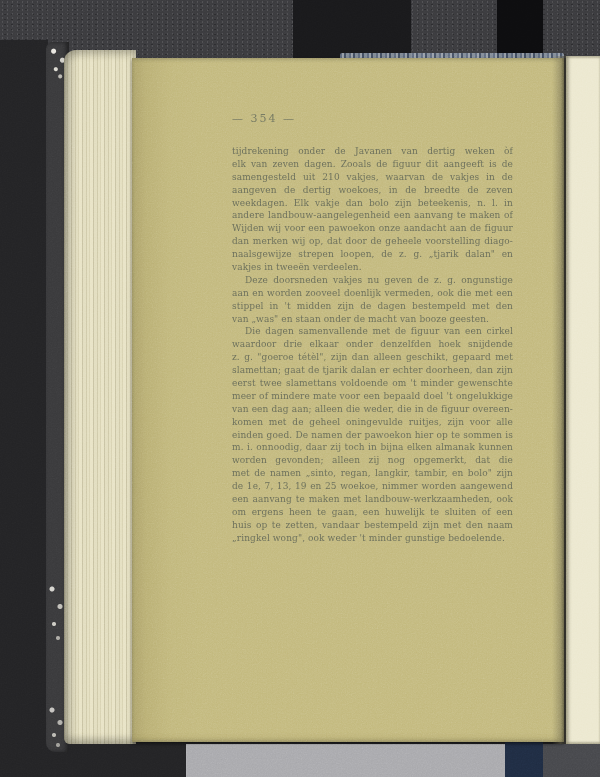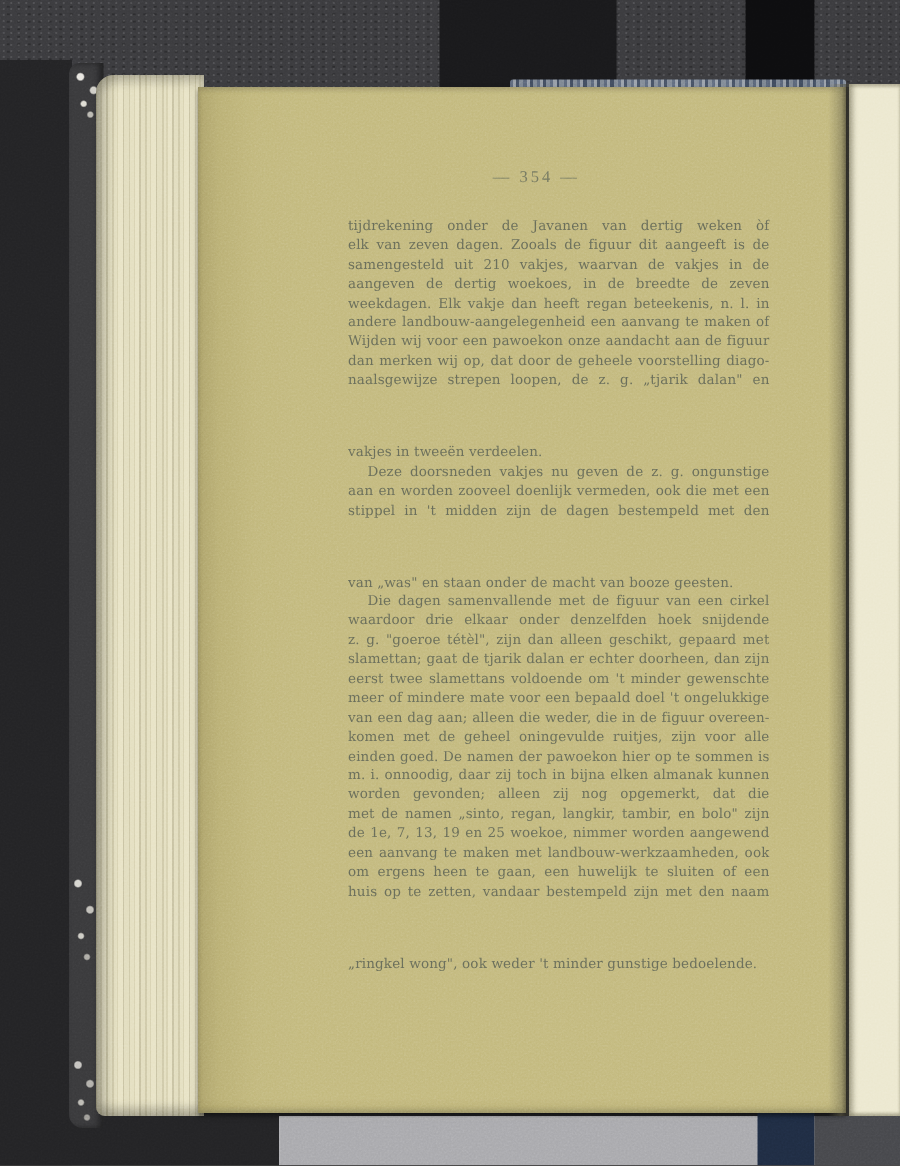--- a/index.html
+++ b/index.html
@@ -57,27 +57,27 @@
                      linear-gradient(0deg,#ddd8ba 0,var(--page) 10px);
     background-blend-mode:multiply;
     box-shadow:inset 0 2px 3px rgba(120,115,85,.35), inset 0 -2px 3px rgba(120,115,85,.4),
                inset -3px 0 4px rgba(120,115,85,.3), 0 2px 3px rgba(0,0,0,.5);}
   .gutter{left:552px;top:56px;width:16px;height:688px;
     background:linear-gradient(90deg,rgba(110,105,80,0) 0,rgba(110,105,80,.45) 55%,rgba(60,58,45,.55) 75%,rgba(110,105,80,.2) 100%);}
   .page-right{left:566px;top:56px;width:34px;height:688px;background:var(--page2);
     box-shadow:inset 3px 0 3px rgba(100,95,70,.45), inset 0 2px 2px rgba(120,115,85,.35), inset 0 -2px 2px rgba(120,115,85,.4);}
 
   
-  .page-number{left:217px;top:112px;width:281px;text-align:center;color:var(--num);
-    font-size:11px;letter-spacing:2px;font-family:Liberation Serif, serif;}
+  .page-number{left:232px;top:112px;width:281px;color:var(--num);
+    font-size:11px;letter-spacing:2px;}
   .text-block{left:232px;top:145px;width:281px;color:var(--ink);font-size:9px;
     letter-spacing:.1px;}
   .tl{height:12.9px;line-height:12.9px;overflow:hidden;text-align:justify;text-align-last:justify;
     white-space:normal;}
-  .tl.last{text-align-last:left;margin-top:35px;}
+  .tl.last{text-align-last:left;}
   .tl.indent{text-indent:13px;}
 
   
   .grain{left:0;top:0;width:600px;height:777px;opacity:.5;mix-blend-mode:overlay;pointer-events:none;}
 </style>
 </head>
 <body>
 
 <div class="scene">
 
@@ -100,21 +100,21 @@
   <div class="abs gutter"></div>
   <div class="abs page-right"></div>
 
   <div class="abs page-number">— 354 —</div>
   <div class="abs text-block">
       <div>
         <div class="tl">tijdrekening onder de Javanen van dertig weken òf woekoes,</div>
         <div class="tl">elk van zeven dagen. Zooals de figuur dit aangeeft is de tafel</div>
         <div class="tl">samengesteld uit 210 vakjes, waarvan de vakjes in de lengte</div>
         <div class="tl">aangeven de dertig woekoes, in de breedte de zeven gewone</div>
-        <div class="tl">weekdagen. Elk vakje dan heeft regan beteekenis, n. l. in</div>
+        <div class="tl">weekdagen. Elk vakje dan bolo zijn beteekenis, n. l. in</div>
         <div class="tl">andere landbouw-aangelegenheid een aanvang te maken of niet.</div>
         <div class="tl">Wijden wij voor een pawoekon onze aandacht aan de figuur</div>
         <div class="tl">dan merken wij op, dat door de geheele voorstelling diago-</div>
         <div class="tl">naalsgewijze strepen loopen, de z. g. „tjarik dalan" en meerdere</div>
         <div class="tl last">vakjes in tweeën verdeelen.</div>
       </div>
       <div>
         <div class="tl indent">Deze doorsneden vakjes nu geven de z. g. ongunstige dagen</div>
         <div class="tl">aan en worden zooveel doenlijk vermeden, ook die met een</div>
         <div class="tl">stippel in 't midden zijn de dagen bestempeld met den naam</div>

